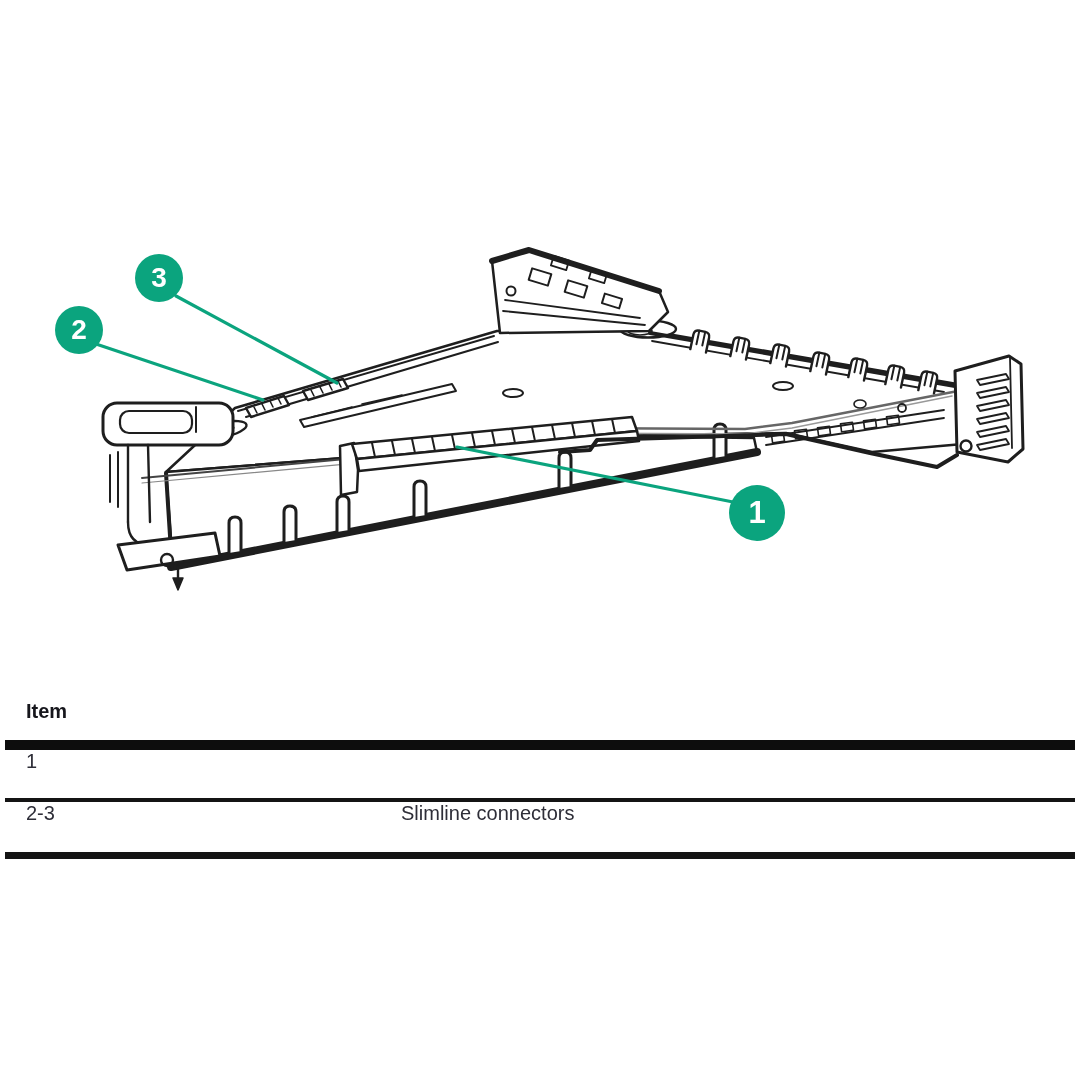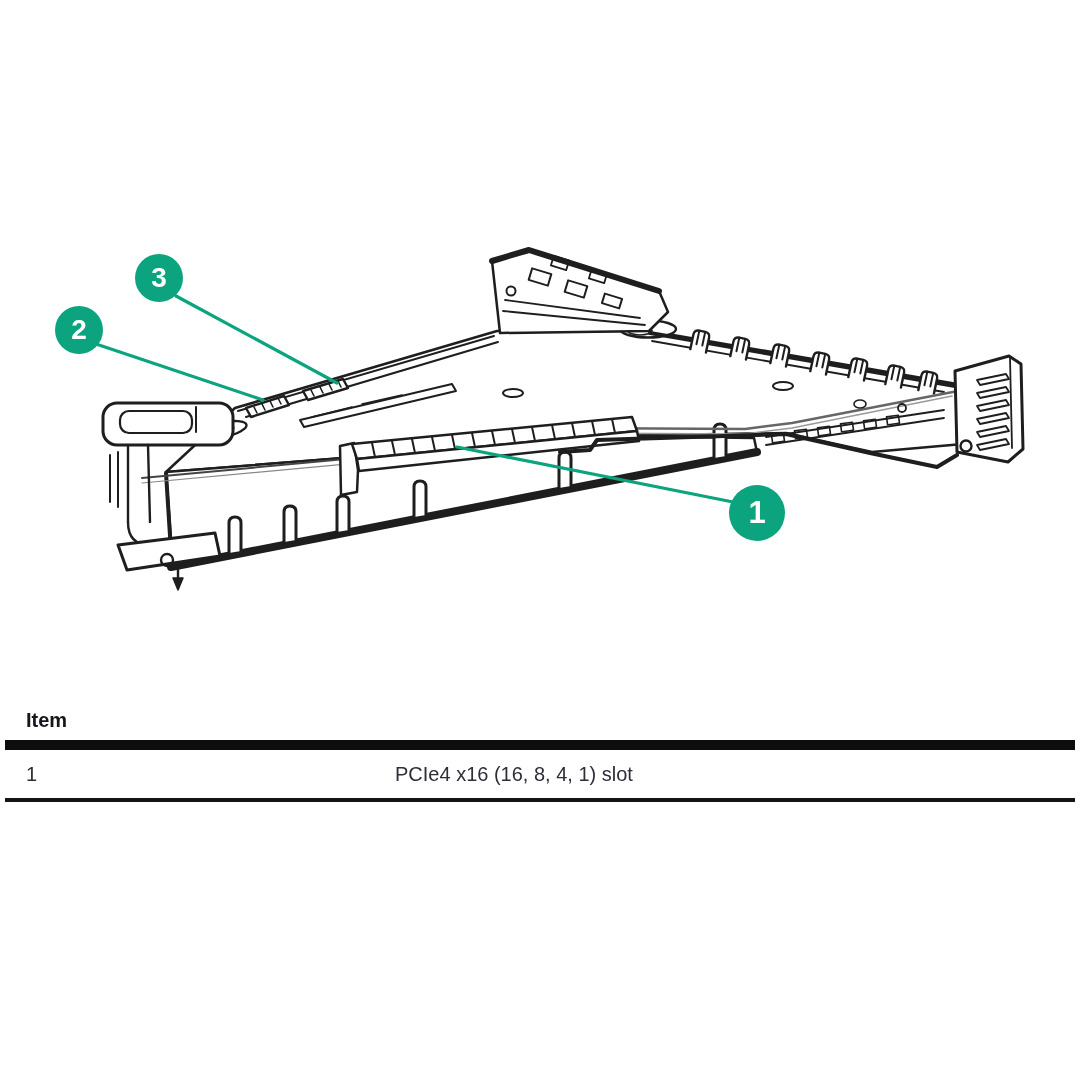--- a/index.html
+++ b/index.html
@@ -10,21 +10,21 @@
   
   #diagram{position:absolute;left:0;top:0;width:1080px;height:690px;}
   .callout{position:absolute;border-radius:50%;background:#0BA47E;color:#fff;
            font-weight:bold;text-align:center;user-select:none;}
   #callout-2{left:55px;top:306px;width:48px;height:48px;line-height:48px;font-size:28px;}
   #callout-3{left:135px;top:254px;width:48px;height:48px;line-height:48px;font-size:28px;}
   #callout-1{left:729px;top:485px;width:56px;height:56px;line-height:56px;font-size:31px;}
 
   
   .parts-table{position:absolute;left:5px;right:5px;top:700px;color:#2e2e38;}
-  .trow,.thead{display:flex;align-items:center;}
+  .trow,.thead{display:flex;align-items:flex-start;gap:6px;}
   .col-item{width:390px;padding-left:21px;box-sizing:border-box;flex:0 0 auto;}
   .col-desc{flex:1 1 auto;}
   .thead{height:40px;font-weight:bold;color:#16161c;font-size:20px;}
   .rule-thick{height:10px;background:#0d0d0d;}
   .trow{font-size:20px;}
   .trow.r1{height:48px;border-bottom:4px solid #141414;}
   .trow.r2{height:50px;border-bottom:7px solid #141414;}
 </style>
 </head>
 <body>
@@ -190,17 +190,20 @@
   <div class="callout" id="callout-2">2</div>
   <div class="callout" id="callout-3">3</div>
 
   <div class="parts-table">
     <div class="thead">
       <div class="col-item">Item</div>
     </div>
     <div class="rule-thick"></div>
     <div class="trow r1">
       <div class="col-item">1</div>
-      <div class="col-desc">PCIe4 x16 (16, 8, 4, 1) slot</div>
+    </div>
+    <div class="trow r2">
+      <div class="col-item">2-3</div>
+      <div class="col-desc">Slimline connectors</div>
     </div>
   </div>
 
 </div>
 
 </body></html>

